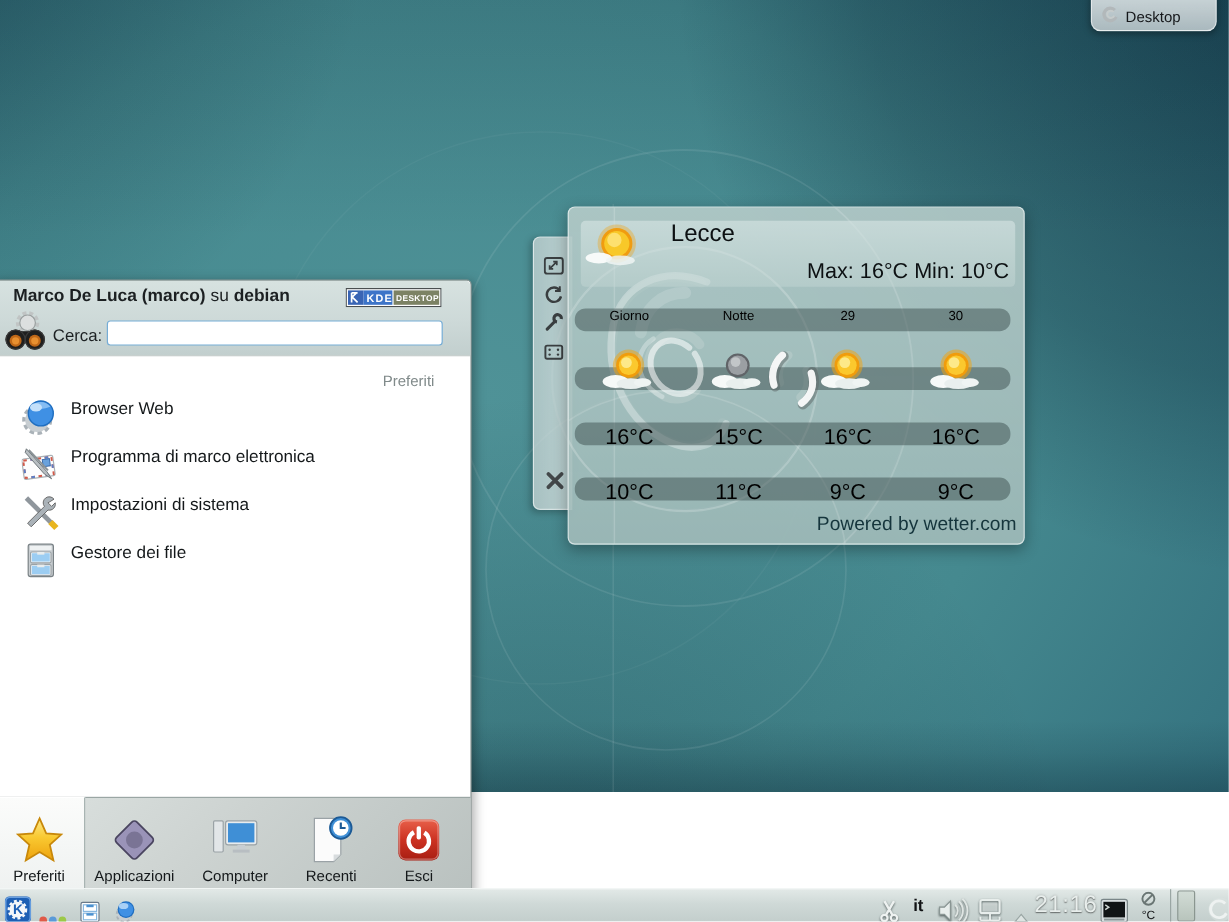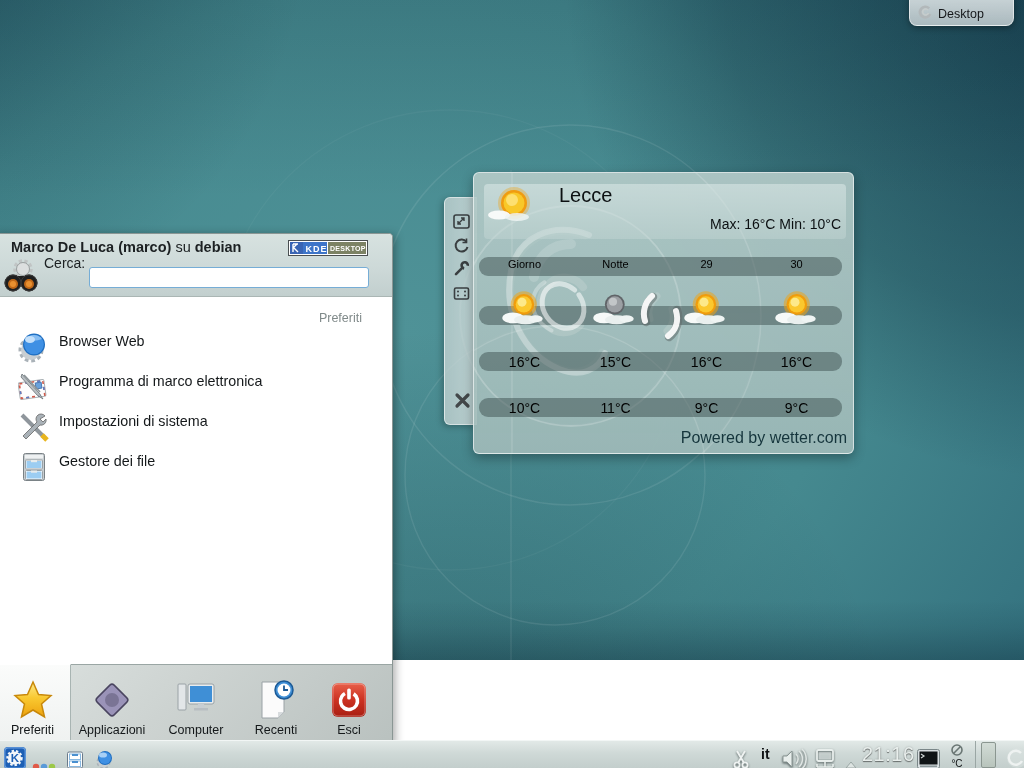--- a/index.html
+++ b/index.html
@@ -43,45 +43,45 @@
   border:1px solid rgba(255,255,255,0.6); border-radius:6px;
   box-shadow:0 4px 12px rgba(0,0,0,0.32);
   overflow:hidden;
 }
 #whead {
   position:absolute; left:10px; top:11px; width:362px; height:55px;
   background:linear-gradient(180deg, rgba(215,229,228,0.62), rgba(197,215,213,0.45));
   border-radius:4px;
 }
 #wtitle { position:absolute; left:85px; top:11px; font-size:20px; font-weight:normal; color:#0c1012; }
-#wmaxmin { position:absolute; right:12px; top:43px; font-size:14px; color:#0c1012; }
+#wmaxmin { position:absolute; right:12px; top:43px; font-size:18px; color:#0c1012; }
 .band {
   position:absolute; left:5px; width:363px; height:19px;
   background:rgba(66,84,84,0.52); border-radius:9px;
 }
-.wcol { position:absolute; top:2px; width:91px; text-align:center; font-size:14px; color:#000; }
+.wcol { position:absolute; top:2px; width:91px; text-align:center; font-size:18px; color:#000; }
 .wcol.b { font-weight:normal; font-size:11px; top:1px; }
 #wlink { position:absolute; right:6px; top:256px; font-size:16px; color:#15353c; }
 .wicon { position:absolute; width:46px; height:36px; }
 
 
 #kickoff {
   position:absolute; left:-6px; top:233px; width:399px; height:513px;
   background:#fff;
   border:1px solid #8a9694; border-radius:0 4px 0 0;
   box-shadow:2px 2px 10px rgba(0,0,0,0.35);
 }
 #khead {
   position:absolute; left:0; top:0; width:397px; height:63px;
   background:linear-gradient(180deg, #d7e2e0 0%, #cdd9d8 55%, #c2cfce 100%);
   border-bottom:1px solid #aab6b4; border-radius:0 4px 0 0;
 }
 #ktitle { position:absolute; left:16px; top:5px; font-size:14.5px; color:#1c2022; }
 #kbadge { position:absolute; right:24px; top:6px; }
-#ksearchlbl { position:absolute; left:49px; top:21px; font-size:14px; color:#1c2022; }
+#ksearchlbl { position:absolute; left:49px; top:37px; font-size:14px; color:#1c2022; }
 #ksearch {
   position:absolute; left:94px; top:33px; width:280px; height:21px;
   background:#fff; border:1px solid #76add6; border-radius:3px;
 }
 #kfav { position:absolute; right:30px; top:77px; font-size:12.5px; color:#808a8a; }
 .kitem { position:absolute; left:64px; font-size:14.3px; color:#14181a; }
 .kicon { position:absolute; left:23px; width:32px; height:32px; }
 #ktabs {
   position:absolute; left:0; top:430px; width:397px; height:82px;
   background:linear-gradient(135deg, #dde3e1 0%, #cdd3d1 45%, #b9c1bf 100%);

